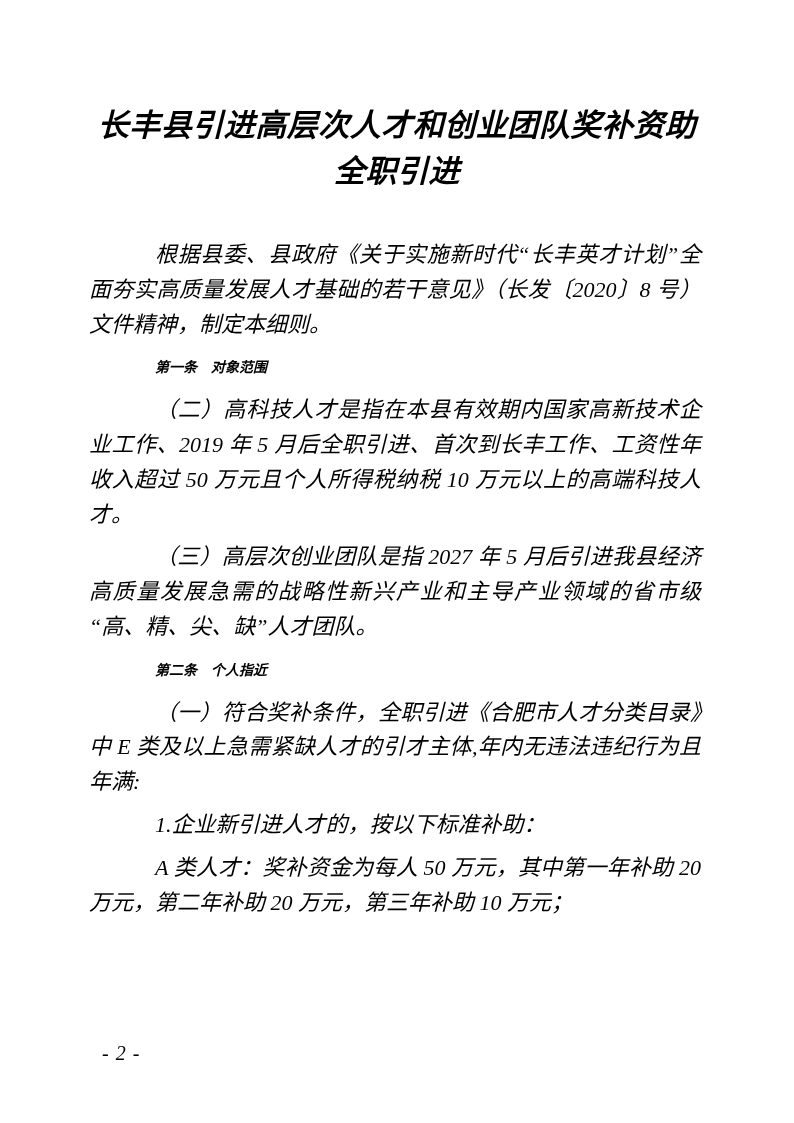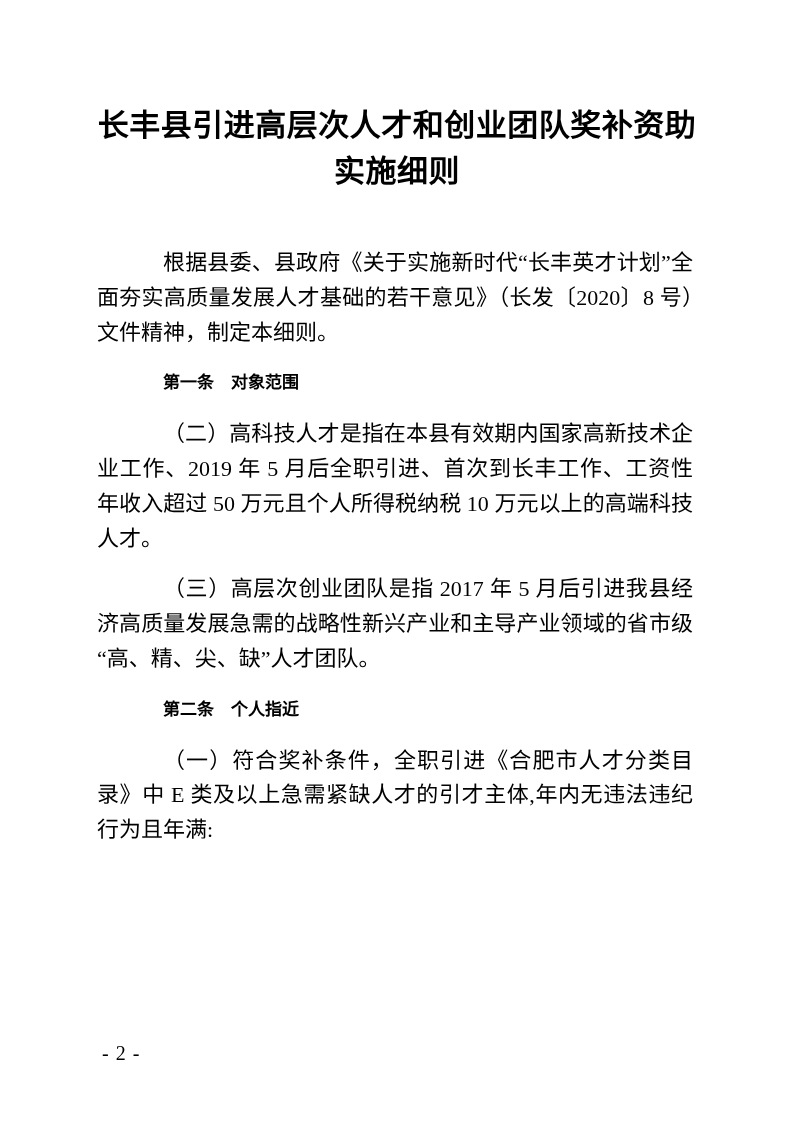--- a/index.html
+++ b/index.html
@@ -9,20 +9,21 @@
   }
   .page {
     position: relative;
     width: 794px;
     height: 1123px;
     margin: 0 auto;
     background: #ffffff;
     color: #000000;
     font-family: "Liberation Serif", "DejaVu Serif", serif;
     overflow: hidden;
+    font-style: italic;
   }
   .title-block {
     position: absolute;
     top: 103px;
     left: 0;
     width: 100%;
     text-align: center;
     font-weight: 700;
     font-size: 31px;
     line-height: 46px;
@@ -31,53 +32,55 @@
   .body-block {
     position: absolute;
     top: 230px;
     left: 81px;
     width: 628px;
     font-size: 22px;
     line-height: 34.8px;
     text-align: justify;
   }
   .body-block p {
-    margin: 16px;
+    margin: 8px;
     padding: 0;
     text-indent: 66px;
   }
   .body-block p.heading {
     font-family: "Liberation Sans", "DejaVu Sans", sans-serif;
     font-weight: 700;
-    font-size: 17px;
+    font-size: 14px;
   }
   .page-number {
     position: absolute;
     left: 102px;
     top: 1040px;
     font-size: 20px;
     line-height: 26px;
     letter-spacing: 1px;
     font-family: "Liberation Serif", "DejaVu Serif", serif;
   }
 </style>
 </head>
 <body>
 
 <div class="page">
 
   <div class="title-block">
     <div>长丰县引进高层次人才和创业团队奖补资助</div>
-    <div>实施细则</div>
+    <div>全职引进</div>
   </div>
 
   <div class="body-block">
     <p>根据县委、县政府《关于实施新时代“长丰英才计划”全面夯实高质量发展人才基础的若干意见》（长发〔2020〕8 号）文件精神，制定本细则。</p>
     <p class="heading">第一条　对象范围</p>
     <p>（二）高科技人才是指在本县有效期内国家高新技术企业工作、2019 年 5 月后全职引进、首次到长丰工作、工资性年收入超过 50 万元且个人所得税纳税 10 万元以上的高端科技人才。</p>
-    <p>（三）高层次创业团队是指 2017 年 5 月后引进我县经济高质量发展急需的战略性新兴产业和主导产业领域的省市级“高、精、尖、缺”人才团队。</p>
+    <p>（三）高层次创业团队是指 2027 年 5 月后引进我县经济高质量发展急需的战略性新兴产业和主导产业领域的省市级“高、精、尖、缺”人才团队。</p>
     <p class="heading">第二条　个人指近</p>
     <p>（一）符合奖补条件，全职引进《合肥市人才分类目录》中 E 类及以上急需紧缺人才的引才主体,年内无违法违纪行为且年满:</p>
+    <p>1.企业新引进人才的，按以下标准补助：</p>
+    <p>A 类人才：奖补资金为每人 50 万元，其中第一年补助 20 万元，第二年补助 20 万元，第三年补助 10 万元；</p>
   </div>
 
   <div class="page-number">- 2 -</div>
 
 </div>
 
 </body></html>

